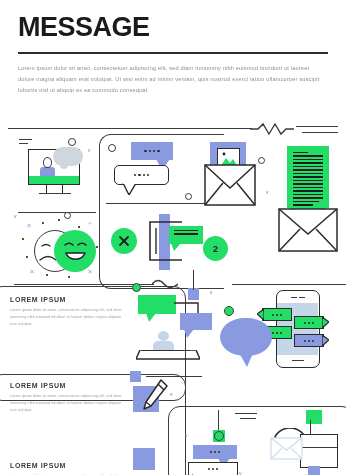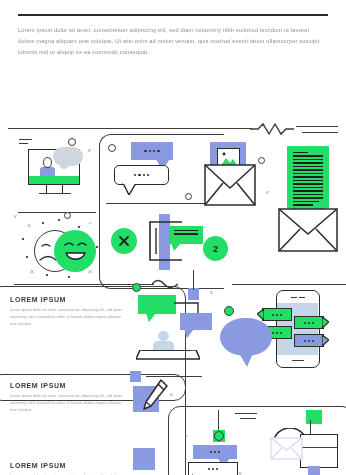--- a/index.html
+++ b/index.html
@@ -60,20 +60,21 @@
   .tick{color:#6e7b9a;font-size:5px;line-height:1;}
 
   .lines-stack i{display:block;height:1.3px;background:#1f1f1f;margin-bottom:2.2px;}
 </style>
 </head>
 <body>
 
 <div class="page">
 
   <div class="header">
+    <h1 class="title">MESSAGE</h1>
     <div class="rule"></div>
     <p class="body-copy">Lorem ipsum dolor sit amet, consectetuer adipiscing elit, sed diam nonummy nibh euismod tincidunt ut laoreet dolore magna aliquam erat volutpat. Ut wisi enim ad minim veniam, quis nostrud exerci tation ullamcorper suscipit lobortis nisl ut aliquip ex ea commodo consequat.</p>
   </div>
 
   <div class="canvas">
 
     <div class="ab hr" style="left:8px;top:10px;width:244px;"></div>
     <svg class="ab" style="left:250px;top:4px;" width="44" height="14">
       <polyline points="0,7 8,7 13,2 19,12 25,2 31,12 36,7 44,7" fill="none" stroke="#3c3c3c" stroke-width="1.4"></polyline>
     </svg>

